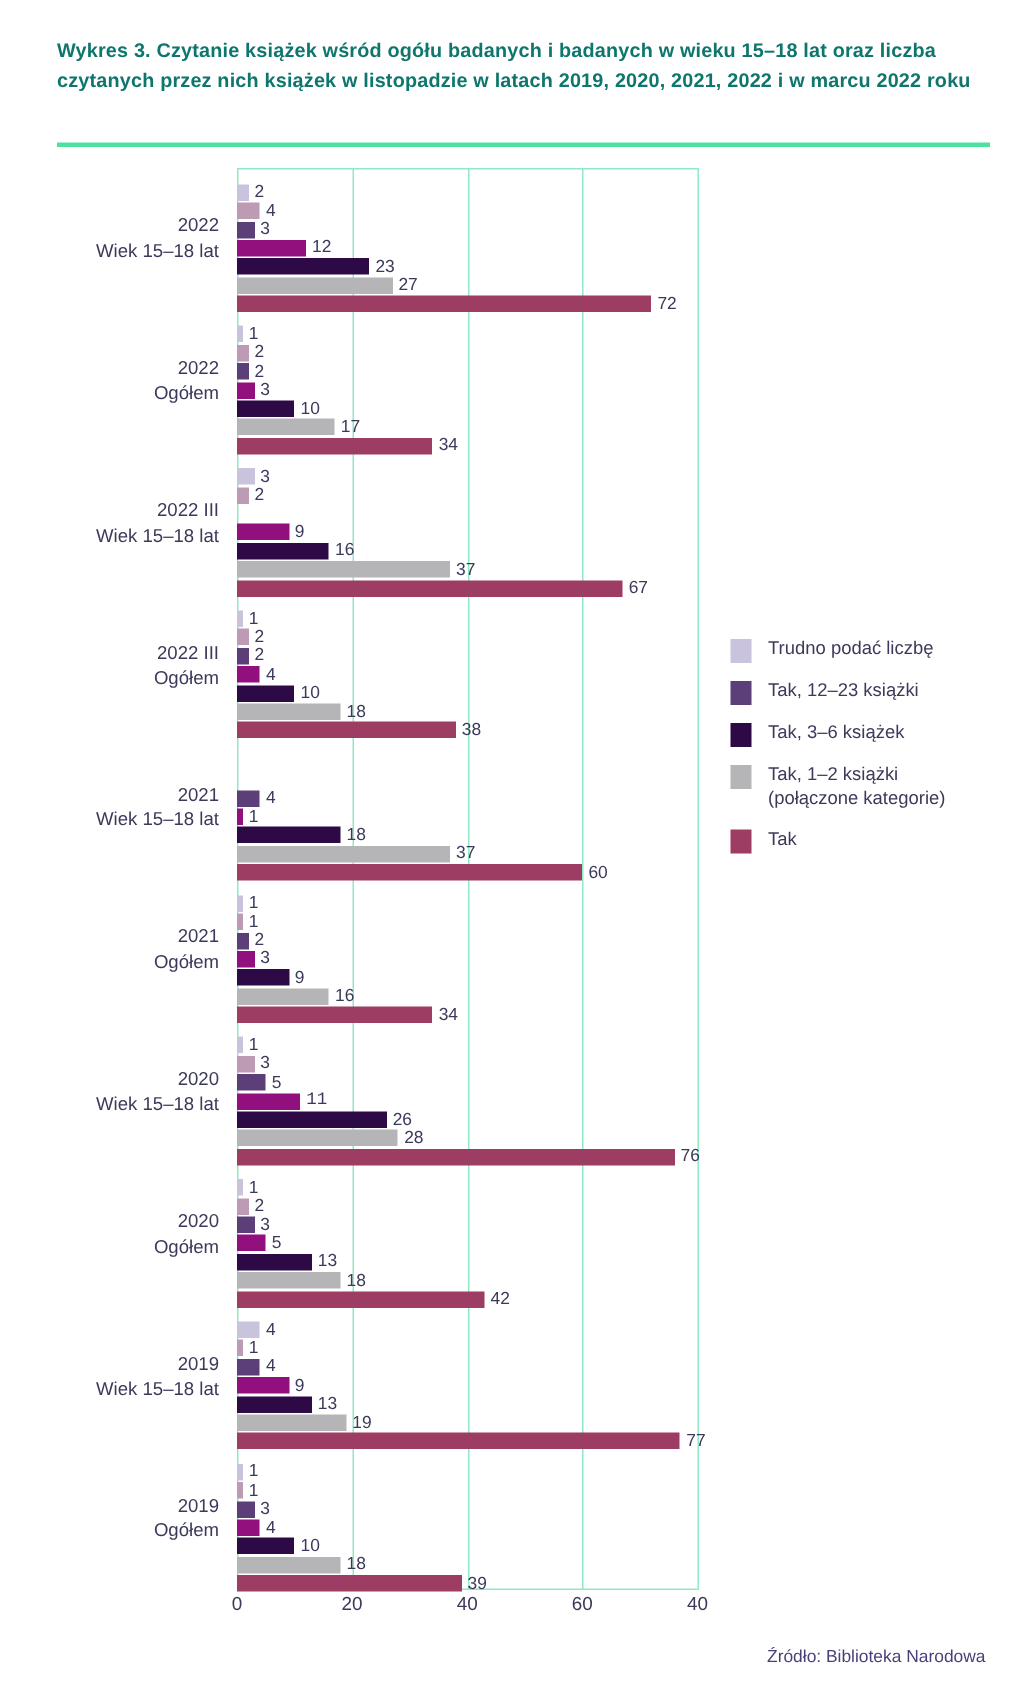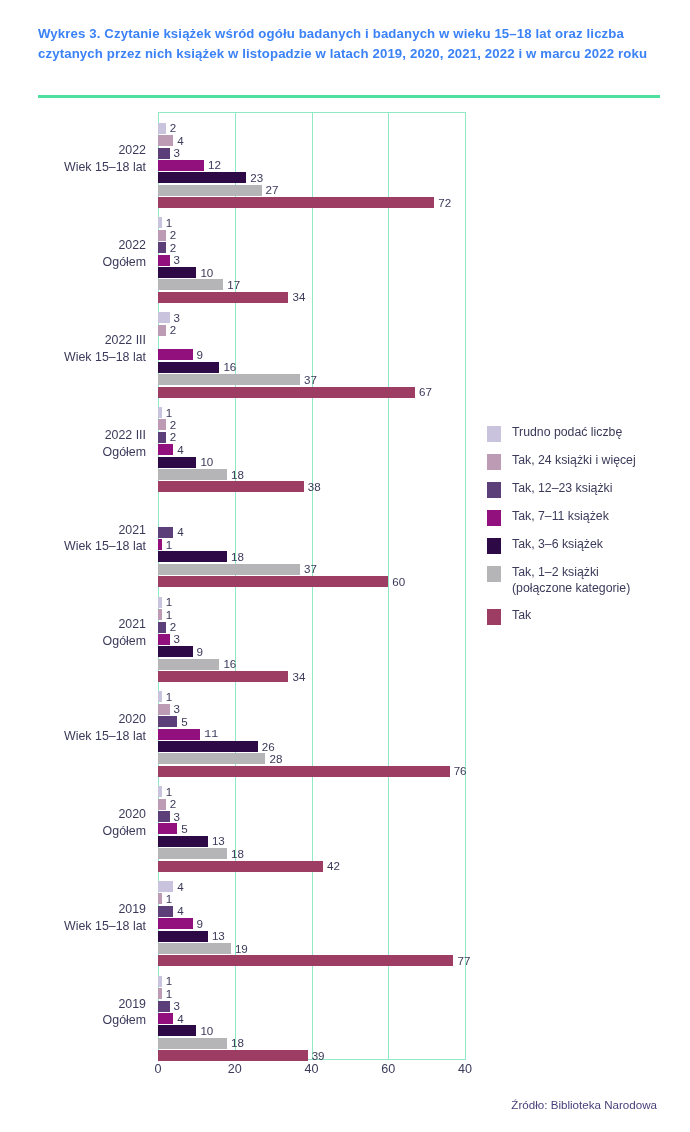--- a/index.html
+++ b/index.html
@@ -10,21 +10,21 @@
     font-family:"Liberation Sans", sans-serif;
     color:#3b3a5a;
     position:relative;
     overflow:hidden;
   }
 
   
   #title-block { position:absolute; left:38px; top:24px; width:630px; }
   #chart-title {
     font-size:13.2px; font-weight:bold; line-height:1.52;
-    color:#3b82f6; letter-spacing:0.01em;
+    color:#0f766e; letter-spacing:0.01em;
   }
   #title-rule {
     position:absolute; left:38px; top:95px; width:622px; height:3px;
     background:#4fe0a0;
   }
 
   
   #plot {
     position:absolute;
     left:158px; top:112px;
@@ -436,30 +436,22 @@
     <div class="xtick" style="left: 230.25px;">60</div>
     <div class="xtick" style="left: 307px;">40</div>
   </div>
 
 <div id="legend">
     <div class="legend-item">
       <span class="legend-swatch" style="background: rgb(201, 195, 221);"></span>
       <span class="legend-label">Trudno podać liczbę</span>
     </div>
     <div class="legend-item">
-      <span class="legend-swatch" style="background: rgb(189, 155, 180);"></span>
-      <span class="legend-label">Tak, 24 książki i więcej</span>
-    </div>
-    <div class="legend-item">
       <span class="legend-swatch" style="background: rgb(92, 63, 120);"></span>
       <span class="legend-label">Tak, 12–23 książki</span>
-    </div>
-    <div class="legend-item">
-      <span class="legend-swatch" style="background: rgb(146, 15, 126);"></span>
-      <span class="legend-label">Tak, 7–11 książek</span>
     </div>
     <div class="legend-item">
       <span class="legend-swatch" style="background: rgb(45, 10, 70);"></span>
       <span class="legend-label">Tak, 3–6 książek</span>
     </div>
     <div class="legend-item">
       <span class="legend-swatch" style="background: rgb(181, 181, 184);"></span>
       <span class="legend-label">Tak, 1–2 książki
 (połączone kategorie)</span>
     </div>

